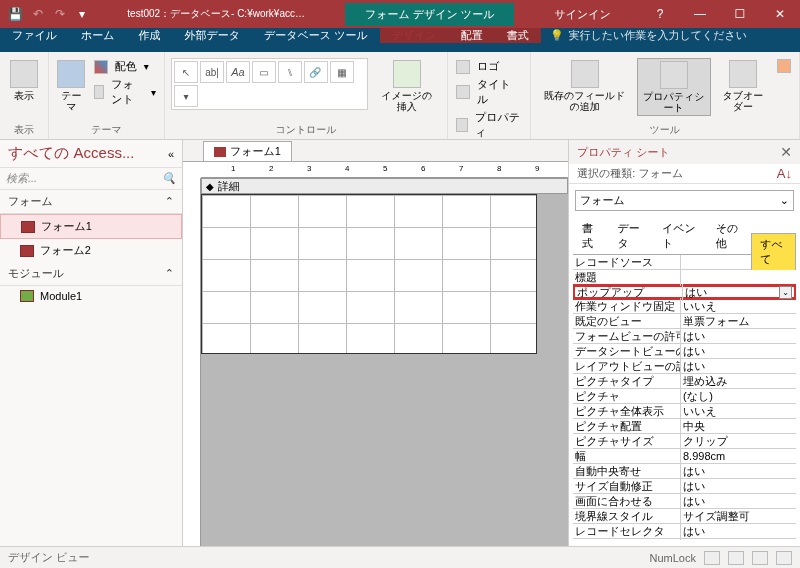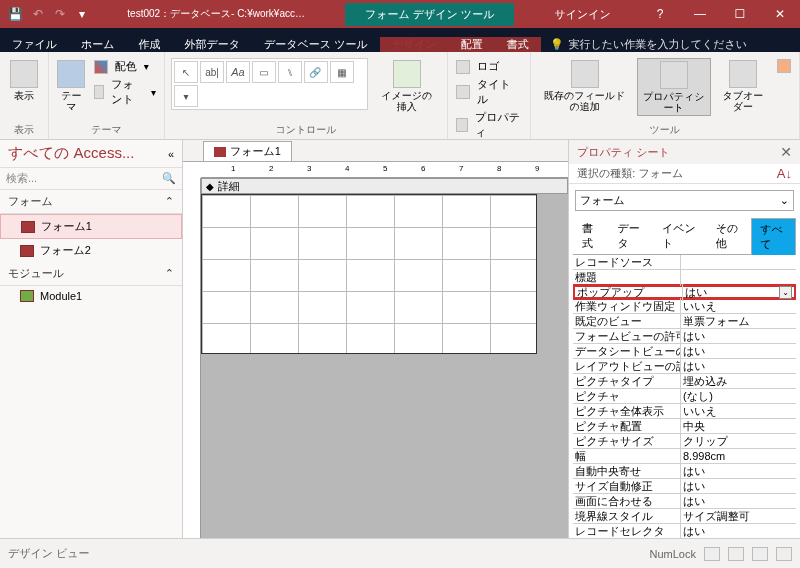--- a/index.html
+++ b/index.html
@@ -6,21 +6,21 @@
 body{width:800px;height:568px;background:#fff;overflow:hidden;position:relative}
 .titlebar{height:28px;background:#a4373a;color:#fff;display:flex;align-items:center}
 .qat{display:flex;align-items:center;gap:2px;padding:0 6px}
 .qat-btn{width:20px;height:20px;display:flex;align-items:center;justify-content:center;color:#fff;font-size:12px}
 .qat-btn.dim{opacity:.5}
 .title-area{flex:1;text-align:center;display:flex;align-items:center;justify-content:center;gap:40px}
 .title-main{font-size:10px}
 .title-tools{font-size:11px;background:#0f766e;padding:4px 20px}
 .winctl{display:flex;align-items:center;gap:0}
 .winctl div{width:40px;height:28px;display:flex;align-items:center;justify-content:center;font-size:12px}
-.ribbon-tabs{height:24px;background:#0f172a;display:flex;align-items:flex-end;color:#fff;font-size:12px}
+.ribbon-tabs{height:24px;background:#0c4a6e;display:flex;align-items:flex-start;color:#fff;font-size:12px}
 .rtab{padding:0 12px;display:flex;align-items:center;cursor:pointer}
 .rtab.active{background:#f3f2f1;color:#a4373a}
 .rtab.tool{background:#8e2e30}
 .tell-me{flex:1;padding:0 10px;display:flex;align-items:center;gap:4px;opacity:.85}
 .ribbon{height:88px;background:#f3f2f1;border-bottom:1px solid #d0cece;display:flex}
 .rgroup{border-right:1px solid #e1dfdd;padding:2px 6px 0;display:flex;flex-direction:column}
 .rgroup-body{flex:1;display:flex;align-items:flex-start;gap:4px;padding-top:4px}
 .rgroup-label{font-size:10px;color:#666;text-align:center;padding:2px 0}
 .rbtn{display:flex;flex-direction:column;align-items:center;gap:2px;padding:2px 4px;min-width:32px;cursor:pointer}
 .rbtn .ico{width:20px;height:20px;background:#ddd;border:1px solid #bbb}
@@ -29,21 +29,21 @@
 .rstack{display:flex;flex-direction:column;gap:1px}
 .rstack-item{display:flex;align-items:center;gap:7px;font-size:10px;padding:1px 2px}
 .rstack-item .sico{width:14px;height:14px;background:#ddd;border:1px solid #bbb}
 .ctrl-gallery{display:flex;flex-wrap:wrap;width:230px;gap:2px;padding:2px;border:1px solid #d0cece;background:#fff}
 .gitem{width:24px;height:22px;border:1px solid #d0cece;display:flex;align-items:center;justify-content:center;font-size:10px;color:#555;background:#fff}
 .rbtn.active{background:#d9d9d9;border:1px solid #a6a6a6}
 .main{position:absolute;top:140px;bottom:18px;left:0;right:0;display:flex}
 .navpane{width:183px;border-right:1px solid #d0cece;background:#f9f8f7;display:flex;flex-direction:column}
 .nav-hdr{padding:4px 8px;display:flex;align-items:center;justify-content:space-between;border-bottom:1px solid #e1dfdd}
 .nav-title{color:#a4373a;font-size:15px}
-.nav-search{padding:3px 6px;border-bottom:1px solid #e1dfdd;display:flex;align-items:center;justify-content:space-between;color:#888;}
+.nav-search{padding:3px 6px;border-bottom:1px solid #e1dfdd;display:flex;align-items:center;justify-content:space-between;color:#888;font-style:italic}
 .nav-grp-hdr{padding:4px 8px;font-size:12px;color:#333;border-bottom:1px solid #e1dfdd;display:flex;justify-content:space-between;align-items:center}
 .nav-item{padding:4px 8px 4px 20px;display:flex;align-items:center;gap:6px;font-size:11px}
 .nav-item.sel{background:#fbe4e5;border:1px solid #e8b0b2}
 .nav-item .nico{width:14px;height:12px;background:#a4373a;border:1px solid #832c2e}
 .doc-area{flex:1;display:flex;flex-direction:column;background:#fff;position:relative;overflow:hidden}
 .doc-tabs{height:22px;display:flex;align-items:flex-end;background:#f3f2f1;border-bottom:1px solid #ababab;padding-left:20px}
 .doc-tab{background:#fff;border:1px solid #ababab;border-bottom:none;padding:2px 10px;display:flex;align-items:center;gap:4px;font-size:11px}
 .doc-tab .dico{width:12px;height:10px;background:#a4373a}
 .design-canvas{flex:1;position:relative;overflow:hidden}
 .ruler-h{position:absolute;top:0;left:18px;right:0;height:16px;background:#fff;border-bottom:1px solid #999;font-size:8px;overflow:hidden}
@@ -55,28 +55,28 @@
 .gray-area{position:absolute;top:192px;left:18px;right:0;bottom:0;background:#b8b8b8}
 .gray-area2{position:absolute;top:32px;right:0;left:354px;bottom:0;background:#b8b8b8}
 .propsheet{width:232px;border-left:1px solid #d0cece;background:#fff;display:flex;flex-direction:column}
 .ps-title{padding:4px 8px;color:#a4373a;font-size:16px;display:flex;justify-content:space-between;align-items:center;background:#f3f2f1}
 .ps-close{font-size:14px;color:#666}
 .ps-sub{padding:2px 8px;font-size:10px;color:#555;border-bottom:1px solid #e1dfdd;display:flex;justify-content:space-between;align-items:center}
 .ps-sort{color:#a4373a;font-size:13px}
 .ps-combo{margin:6px;border:1px solid #ababab;padding:2px 4px;display:flex;justify-content:space-between;align-items:center;font-size:11px}
 .ps-tabs{display:flex;border-bottom:1px solid #ababab;margin:0 4px}
 .ps-tab{padding:3px 8px;font-size:11px;border:1px solid transparent;border-bottom:none;cursor:pointer}
-.ps-tab.active{border-color:#ababab;background:#0ea5e9;position:relative;top:1px}
+.ps-tab.active{border-color:#ababab;background:#fde047;position:relative;top:16px}
 .ps-grid{flex:1;overflow:auto;margin:0 4px}
 .ps-row{display:flex;border-bottom:1px solid #d0cece;font-size:10px;height:15px;align-items:center}
 .ps-row.hl{border:3px solid #d32f2f;height:16px;margin:-1px}
 .ps-prop{width:108px;padding:1px 2px;border-right:1px solid #d0cece;overflow:hidden;white-space:nowrap}
 .ps-val{flex:1;padding:1px 2px;display:flex;justify-content:space-between;align-items:center;overflow:hidden;white-space:nowrap}
 .ps-val .dd{width:13px;height:13px;border:1px solid #888;display:flex;align-items:center;justify-content:center;font-size:8px;background:#f0f0f0}
-.statusbar{position:absolute;bottom:0;left:0;right:0;height:30px;background:#f3f2f1;border-top:1px solid #d0cece;display:flex;align-items:center;justify-content:space-between;padding:0 8px;font-size:10px;color:#666}
+.statusbar{position:absolute;bottom:0;left:0;right:0;height:22px;background:#f3f2f1;border-top:1px solid #d0cece;display:flex;align-items:center;justify-content:space-between;padding:0 8px;font-size:10px;color:#666}
 .sb-right{display:flex;align-items:center;gap:8px}
 .sb-icon{width:16px;height:14px;border:1px solid #bbb;background:#eee}
 </style>
 </head>
 <body>
 
 <div class="titlebar">
   <div class="qat">
     <div class="qat-btn">💾</div>
     <div class="qat-btn dim">↶</div>

